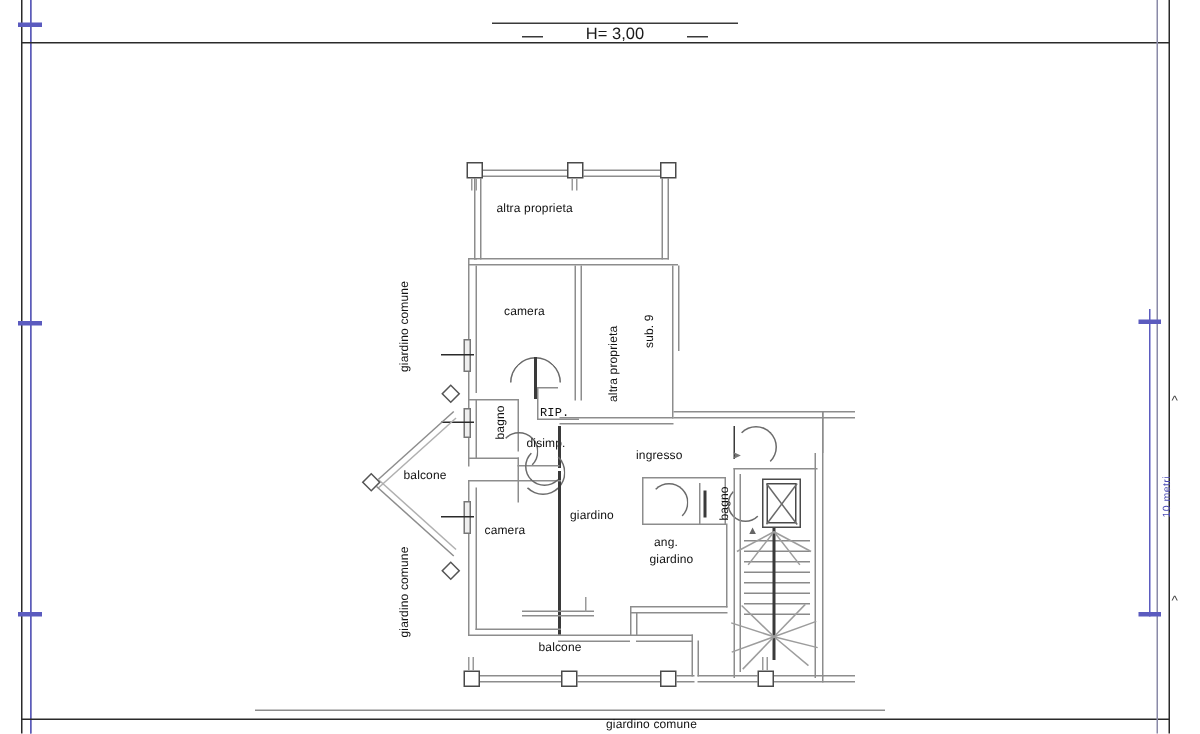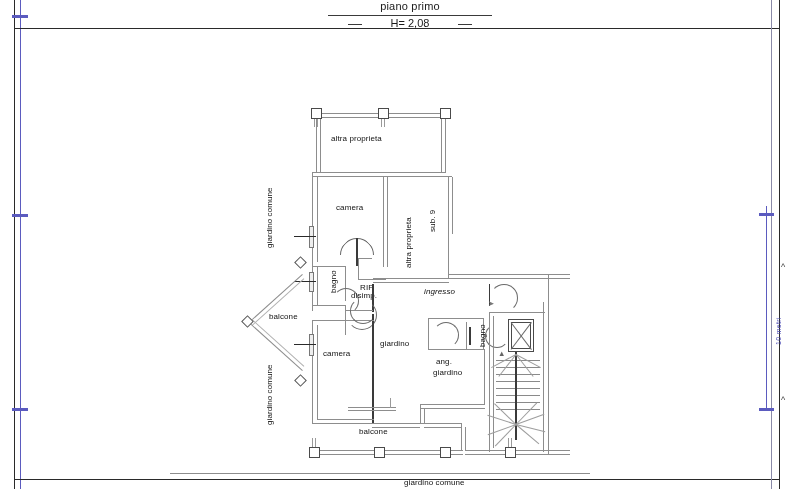--- a/index.html
+++ b/index.html
@@ -105,26 +105,23 @@
   <div class="frame-line-v" style="left:779px;top:0;height:489px;"></div>
   <div class="frame-line-v" style="left:771px;top:0;height:489px;background:#8a8aa8;"></div>
   <div class="frame-blue-v" style="left:766px;top:206px;height:205px;"></div>
   <div class="blue-tick" style="left:759px;top:213px;width:15px;"></div>
   <div class="blue-tick" style="left:759px;top:408px;width:15px;"></div>
 
   <div class="caret" style="left:781px;top:262px;">^</div>
   <div class="lbl-blue" style="left:775px;top:345px;">10 metri</div>
   <div class="caret" style="left:781px;top:395px;">^</div>
 
-  <div class="title-wrap">
-    <div class="title-main">piano primo</div>
-  </div>
   <div class="title-rule" style="left:328px;top:15px;width:164px;"></div>
   <div class="title-wrap" style="top:17px;">
-    <div class="title-sub">H= 2,08</div>
+    <div class="title-sub">H= 3,00</div>
   </div>
   <div class="title-dash" style="left:348px;top:24px;"></div>
   <div class="title-dash" style="left:458px;top:24px;"></div>
 
   <div class="lbl vert" style="left:265px;top:248px;">giardino comune</div>
   <div class="lbl vert" style="left:265px;top:425px;">giardino comune</div>
   <div class="lbl" style="left:404px;top:478px;">giardino comune</div>
   <div class="frame-line-h" style="left:170px;top:473px;width:420px;background:#8d8d8d;"></div>
 
   <div class="wall" style="left:316px;top:113px;width:130px;height:1px;"></div>
@@ -173,36 +170,36 @@
   <div class="wall" style="left:312px;top:305px;width:34px;height:1px;"></div>
   <div class="lbl vert" style="left:329px;top:293px;">bagno</div>
   <div class="sash" style="left:309px;top:272px;width:5px;height:20px;"></div>
   <div class="tick-h" style="left:294px;top:281px;width:22px;"></div>
 
   <div class="door-arc" style="left:333px;top:288px;width:26px;height:26px;border-color:#6a6a6a;border-left-color:transparent;border-bottom-color:transparent;"></div>
 
   <div class="wall" style="left:358px;top:258px;width:1px;height:22px;"></div>
   <div class="wall" style="left:358px;top:279px;width:28px;height:1px;"></div>
   <div class="wall" style="left:358px;top:258px;width:14px;height:1px;"></div>
-  <div class="lbl" style="left:360px;top:283px;">RIP.</div>
+  <div class="lbl" style="left:360px;top:271px;font-family:Liberation Mono, monospace;">RIP.</div>
 
   <div class="lbl" style="left:351px;top:291px;">disimp.</div>
   <div class="wall" style="left:372px;top:284px;width:1.6px;height:28px;background:#3a3a3a;"></div>
   <div class="wall" style="left:345px;top:305px;width:1px;height:30px;"></div>
   <div class="wall" style="left:345px;top:310px;width:28px;height:1px;"></div>
   <div class="door-arc" style="left:347px;top:300px;width:30px;height:30px;border-color:#6a6a6a;border-top-color:transparent;border-left-color:transparent;"></div>
 
   <div class="wall" style="left:373px;top:278px;width:76px;height:1px;"></div>
   <div class="wall" style="left:373px;top:282px;width:76px;height:1px;"></div>
   <div class="wall-dark" style="left:372px;top:314px;width:1.6px;height:110px;"></div>
   <div class="wall" style="left:372px;top:423px;width:48px;height:1px;"></div>
   <div class="wall" style="left:372px;top:427px;width:48px;height:1px;"></div>
   <div class="lbl" style="left:380px;top:339px;">giardino</div>
 
-  <div class="lbl" style="left:424px;top:287px;font-style:italic;">ingresso</div>
+  <div class="lbl" style="left:424px;top:299px;">ingresso</div>
   <div class="wall" style="left:449px;top:274px;width:100px;height:1px;"></div>
   <div class="wall" style="left:449px;top:278px;width:100px;height:1px;"></div>
   <div class="wall" style="left:548px;top:274px;width:1px;height:28px;"></div>
   <div class="door-arc" style="left:490px;top:284px;width:28px;height:28px;border-color:#6a6a6a;border-bottom-color:transparent;border-left-color:transparent;"></div>
   <div class="leaf" style="left:489px;top:284px;width:1.2px;height:22px;"></div>
 
   <div class="lbl sm" style="left:488px;top:299px;color:#777;">➤</div>
 
   <div class="wall" style="left:428px;top:318px;width:56px;height:1px;"></div>
   <div class="wall" style="left:428px;top:318px;width:1px;height:32px;"></div>

